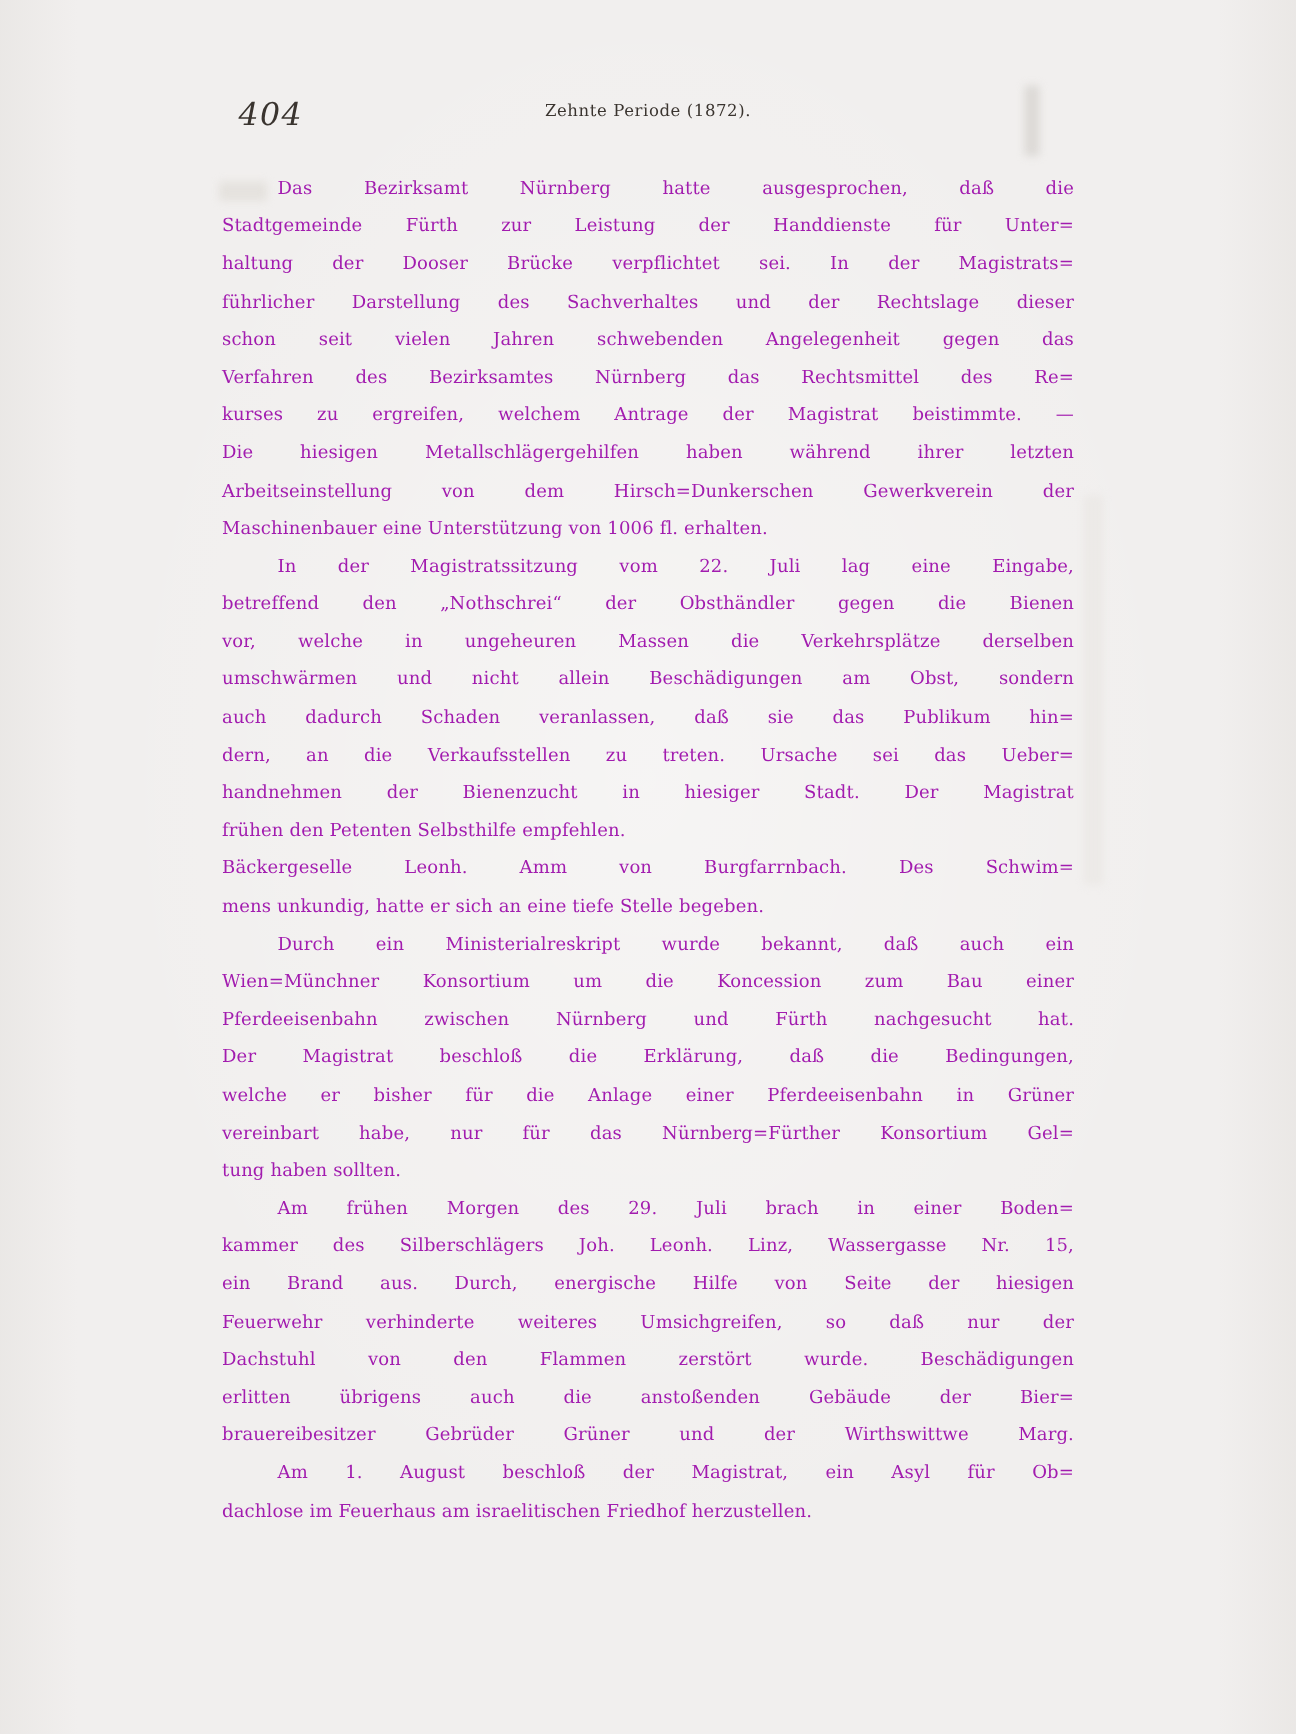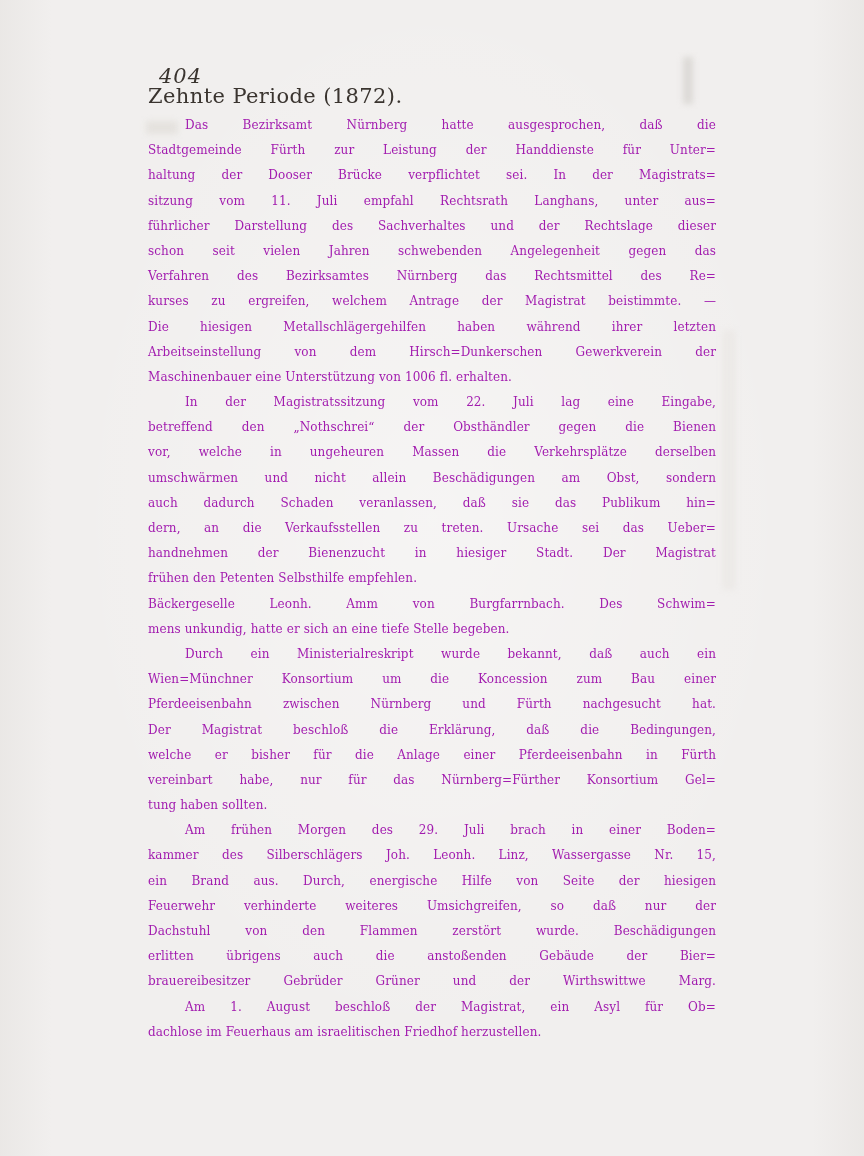--- a/index.html
+++ b/index.html
@@ -58,22 +58,23 @@
     left: 11px;
     top: 0;
     font-size: 21px;
     letter-spacing: 1px;
     font-style: italic;
   }
   .running-title {
     position: absolute;
     left: 0;
     right: 0;
-    top: 20px;
-    font-size: 21px;
+    top: 3px;
+    text-align: center;
+    font-size: 11px;
     letter-spacing: 0.4px;
   }
   .page-body {
     position: absolute;
     left: 148px;
     top: 113px;
     width: 568px;
     color: #a21caf;
     font-size: 12px;
   }
@@ -105,21 +106,20 @@
 <header class="page-header">
   <span class="page-number">404</span>
   <span class="running-title">Zehnte Periode (1872).</span>
 </header>
 
 <main class="page-body">
     <div class="para">
       <div class="line firstline">Das Bezirksamt Nürnberg hatte ausgesprochen, daß die</div>
       <div class="line">Stadtgemeinde Fürth zur Leistung der Handdienste für Unter=</div>
       <div class="line">haltung der Dooser Brücke verpflichtet sei. In der Magistrats=</div>
-      <div class="line">sitzung vom 11. Juli empfahl Rechtsrath Langhans, unter aus=</div>
       <div class="line">führlicher Darstellung des Sachverhaltes und der Rechtslage dieser</div>
       <div class="line">schon seit vielen Jahren schwebenden Angelegenheit gegen das</div>
       <div class="line">Verfahren des Bezirksamtes Nürnberg das Rechtsmittel des Re=</div>
       <div class="line">kurses zu ergreifen, welchem Antrage der Magistrat beistimmte. —</div>
       <div class="line">Die hiesigen Metallschlägergehilfen haben während ihrer letzten</div>
       <div class="line">Arbeitseinstellung von dem Hirsch=Dunkerschen Gewerkverein der</div>
       <div class="line lastline">Maschinenbauer eine Unterstützung von 1006 fl. erhalten.</div>
     </div>
     <div class="para">
       <div class="line firstline">In der Magistratssitzung vom 22. Juli lag eine Eingabe,</div>
@@ -133,21 +133,21 @@
     </div>
     <div class="para">
       <div class="line">Bäckergeselle Leonh. Amm von Burgfarrnbach. Des Schwim=</div>
       <div class="line lastline">mens unkundig, hatte er sich an eine tiefe Stelle begeben.</div>
     </div>
     <div class="para">
       <div class="line firstline">Durch ein Ministerialreskript wurde bekannt, daß auch ein</div>
       <div class="line">Wien=Münchner Konsortium um die Koncession zum Bau einer</div>
       <div class="line">Pferdeeisenbahn zwischen Nürnberg und Fürth nachgesucht hat.</div>
       <div class="line">Der Magistrat beschloß die Erklärung, daß die Bedingungen,</div>
-      <div class="line">welche er bisher für die Anlage einer Pferdeeisenbahn in Fürth</div>
+      <div class="line">welche er bisher für die Anlage einer Pferdeeisenbahn in Grüner</div>
       <div class="line">vereinbart habe, nur für das Nürnberg=Fürther Konsortium Gel=</div>
       <div class="line lastline">tung haben sollten.</div>
     </div>
     <div class="para">
       <div class="line firstline">Am frühen Morgen des 29. Juli brach in einer Boden=</div>
       <div class="line">kammer des Silberschlägers Joh. Leonh. Linz, Wassergasse Nr. 15,</div>
       <div class="line">ein Brand aus. Durch, energische Hilfe von Seite der hiesigen</div>
       <div class="line">Feuerwehr verhinderte weiteres Umsichgreifen, so daß nur der</div>
       <div class="line">Dachstuhl von den Flammen zerstört wurde. Beschädigungen</div>
       <div class="line">erlitten übrigens auch die anstoßenden Gebäude der Bier=</div>

